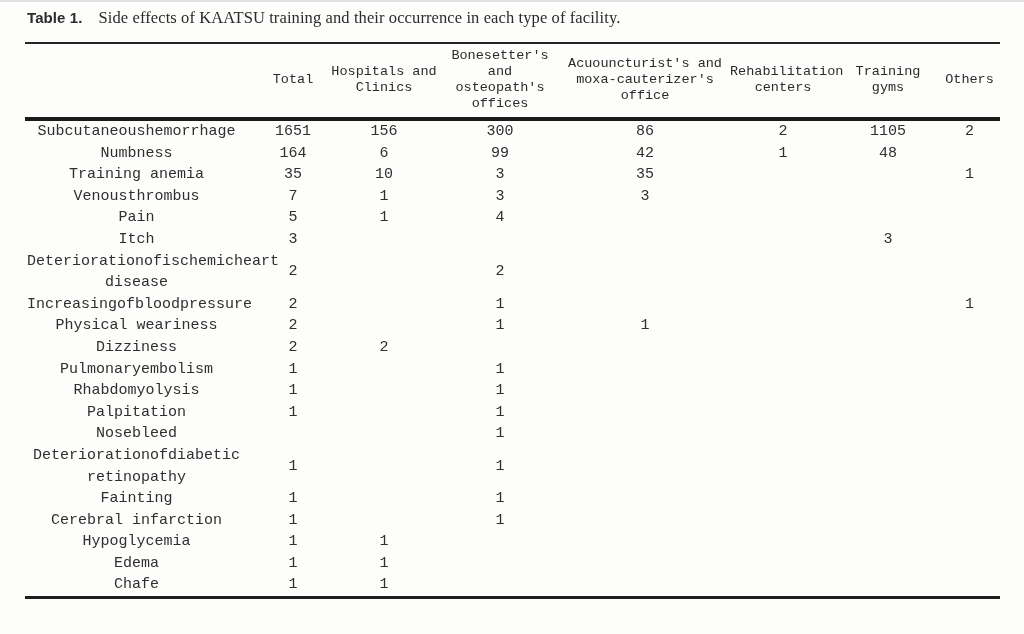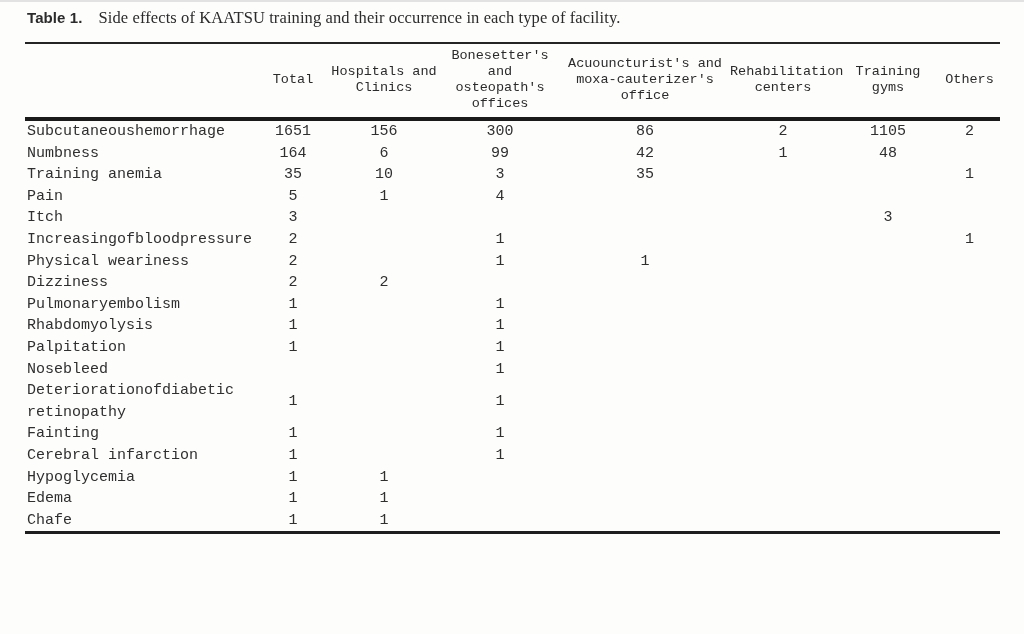--- a/index.html
+++ b/index.html
@@ -63,21 +63,21 @@
   table.paper-table td {
     font-size: 15px;
     line-height: 21.6px;
     height: 21.6px;
     text-align: center;
     vertical-align: middle;
     padding: 0 2px;
     color: #2f2f2f;
   }
   table.paper-table td.label {
-    text-align: left;
+    text-align: center;
     padding-right: 11px;
   }
 </style>
 </head>
 <body>
 
 <div class="page">
   <div class="scan-edge"></div>
 
   <div class="title">
@@ -132,37 +132,57 @@
           <td class="label">Training anemia</td>
           <td>35</td>
           <td>10</td>
           <td>3</td>
           <td>35</td>
           <td></td>
           <td></td>
           <td>1</td>
         </tr>
         <tr>
+          <td class="label">Venousthrombus</td>
+          <td>7</td>
+          <td>1</td>
+          <td>3</td>
+          <td>3</td>
+          <td></td>
+          <td></td>
+          <td></td>
+        </tr>
+        <tr>
           <td class="label">Pain</td>
           <td>5</td>
           <td>1</td>
           <td>4</td>
           <td></td>
           <td></td>
           <td></td>
           <td></td>
         </tr>
         <tr>
           <td class="label">Itch</td>
           <td>3</td>
           <td></td>
           <td></td>
           <td></td>
           <td></td>
           <td>3</td>
+          <td></td>
+        </tr>
+        <tr>
+          <td class="label">Deteriorationofischemicheart disease</td>
+          <td>2</td>
+          <td></td>
+          <td>2</td>
+          <td></td>
+          <td></td>
+          <td></td>
           <td></td>
         </tr>
         <tr>
           <td class="label">Increasingofbloodpressure</td>
           <td>2</td>
           <td></td>
           <td>1</td>
           <td></td>
           <td></td>
           <td></td>

